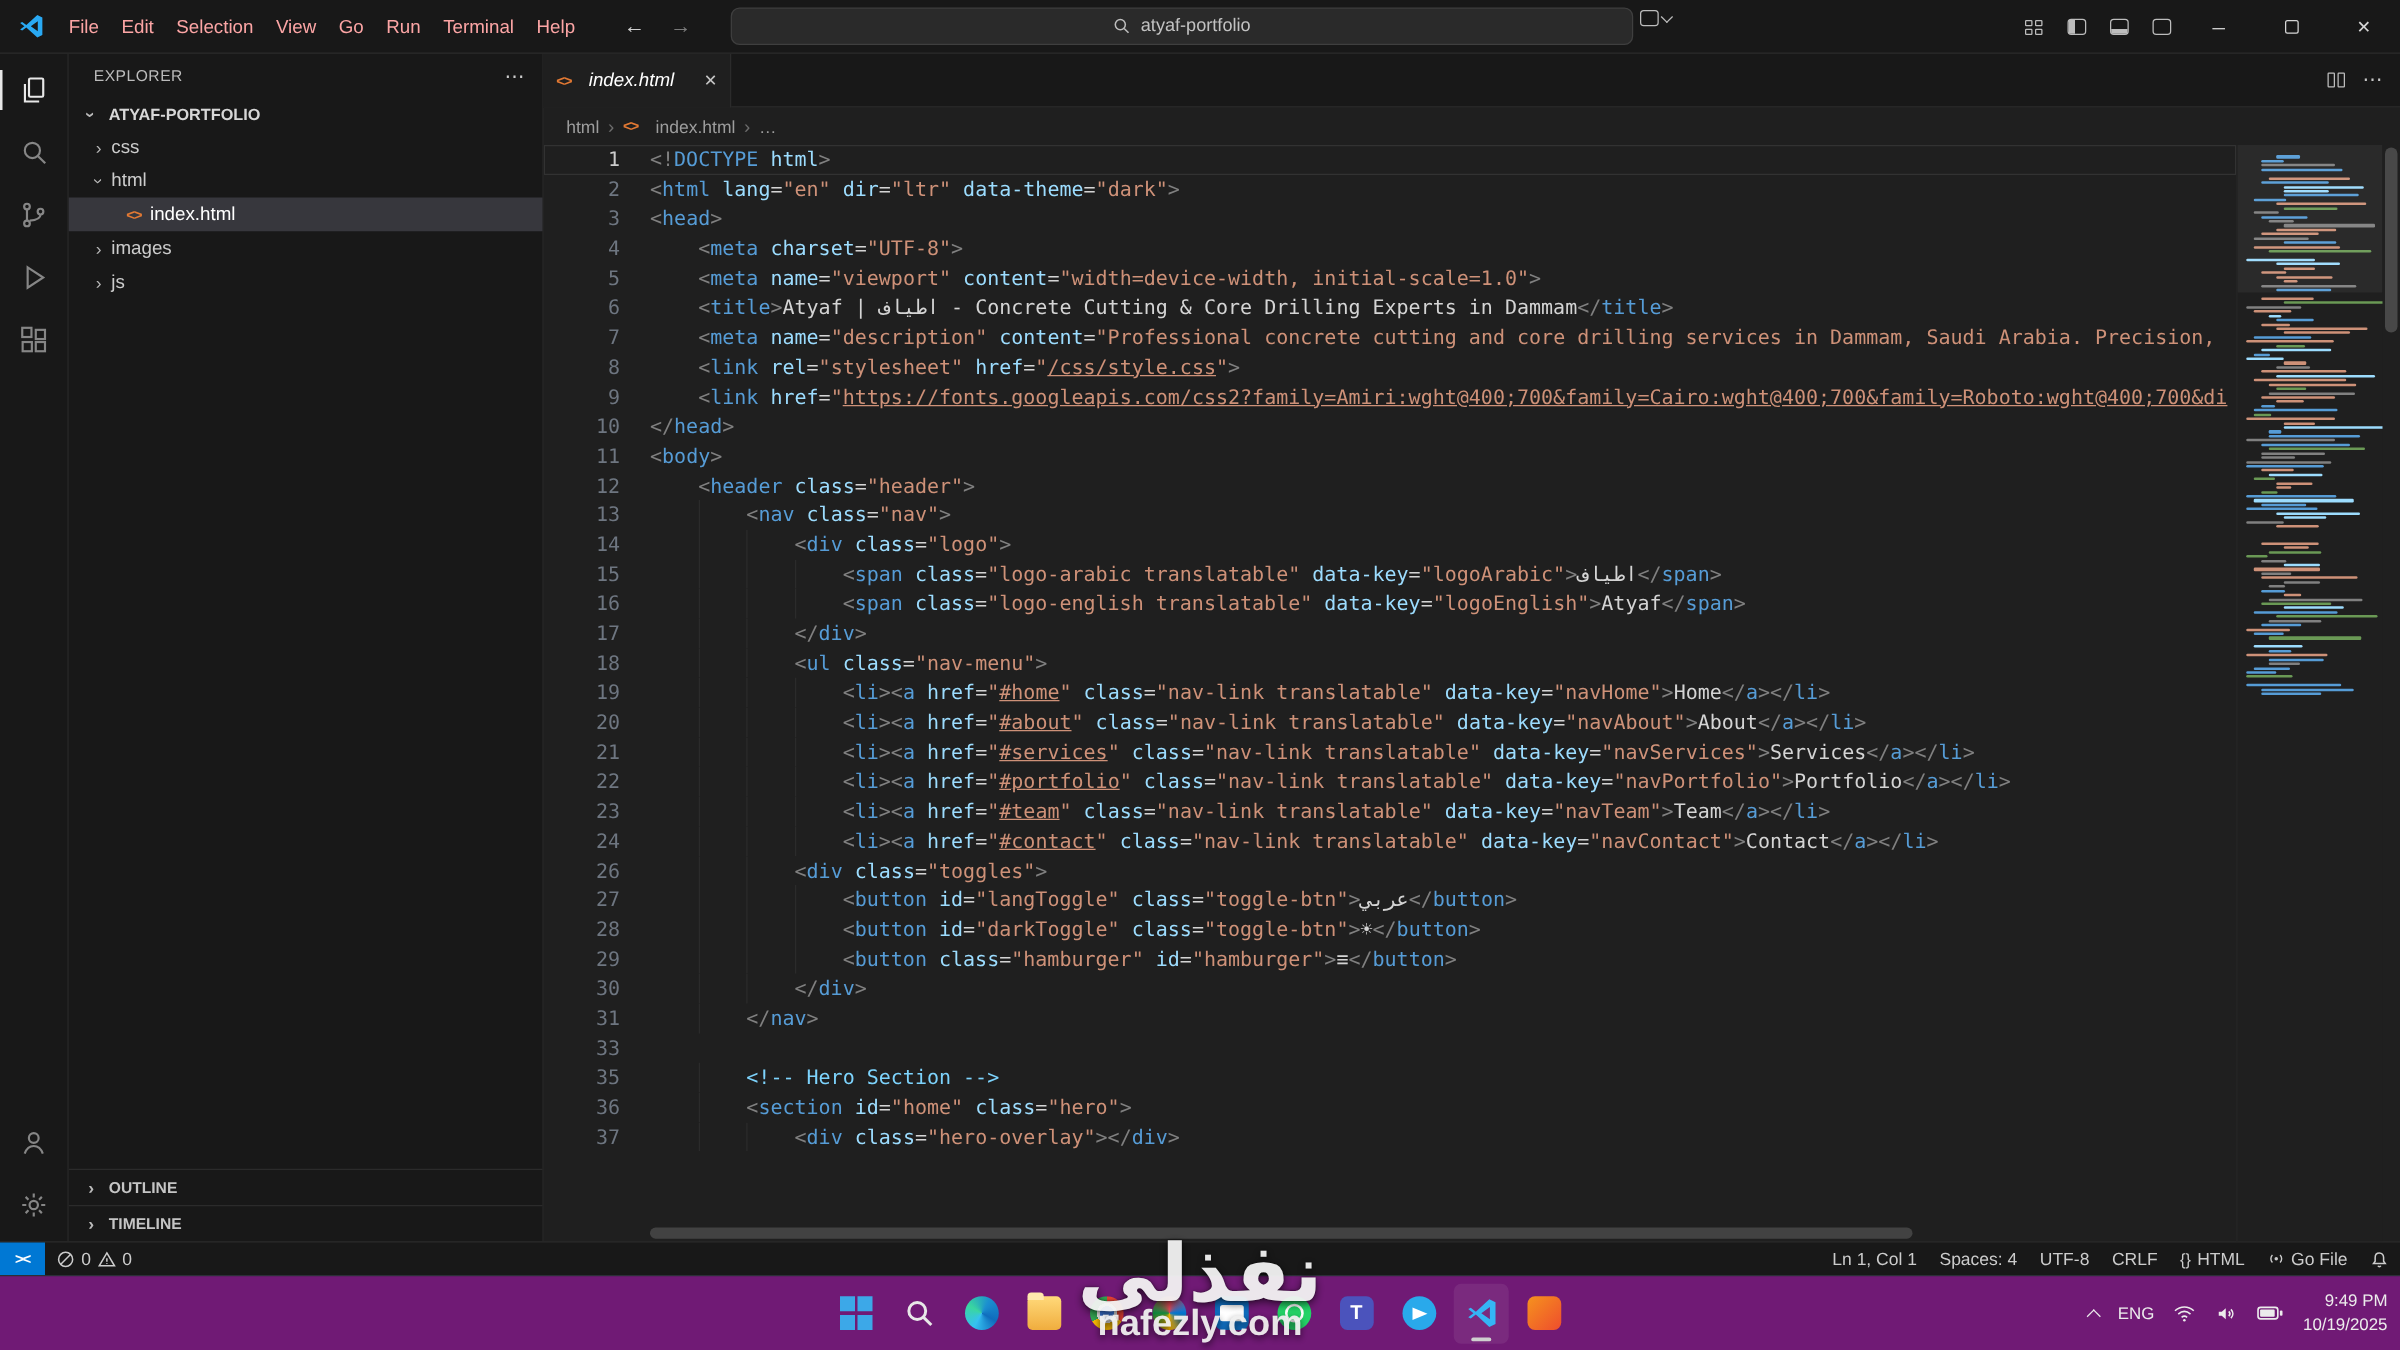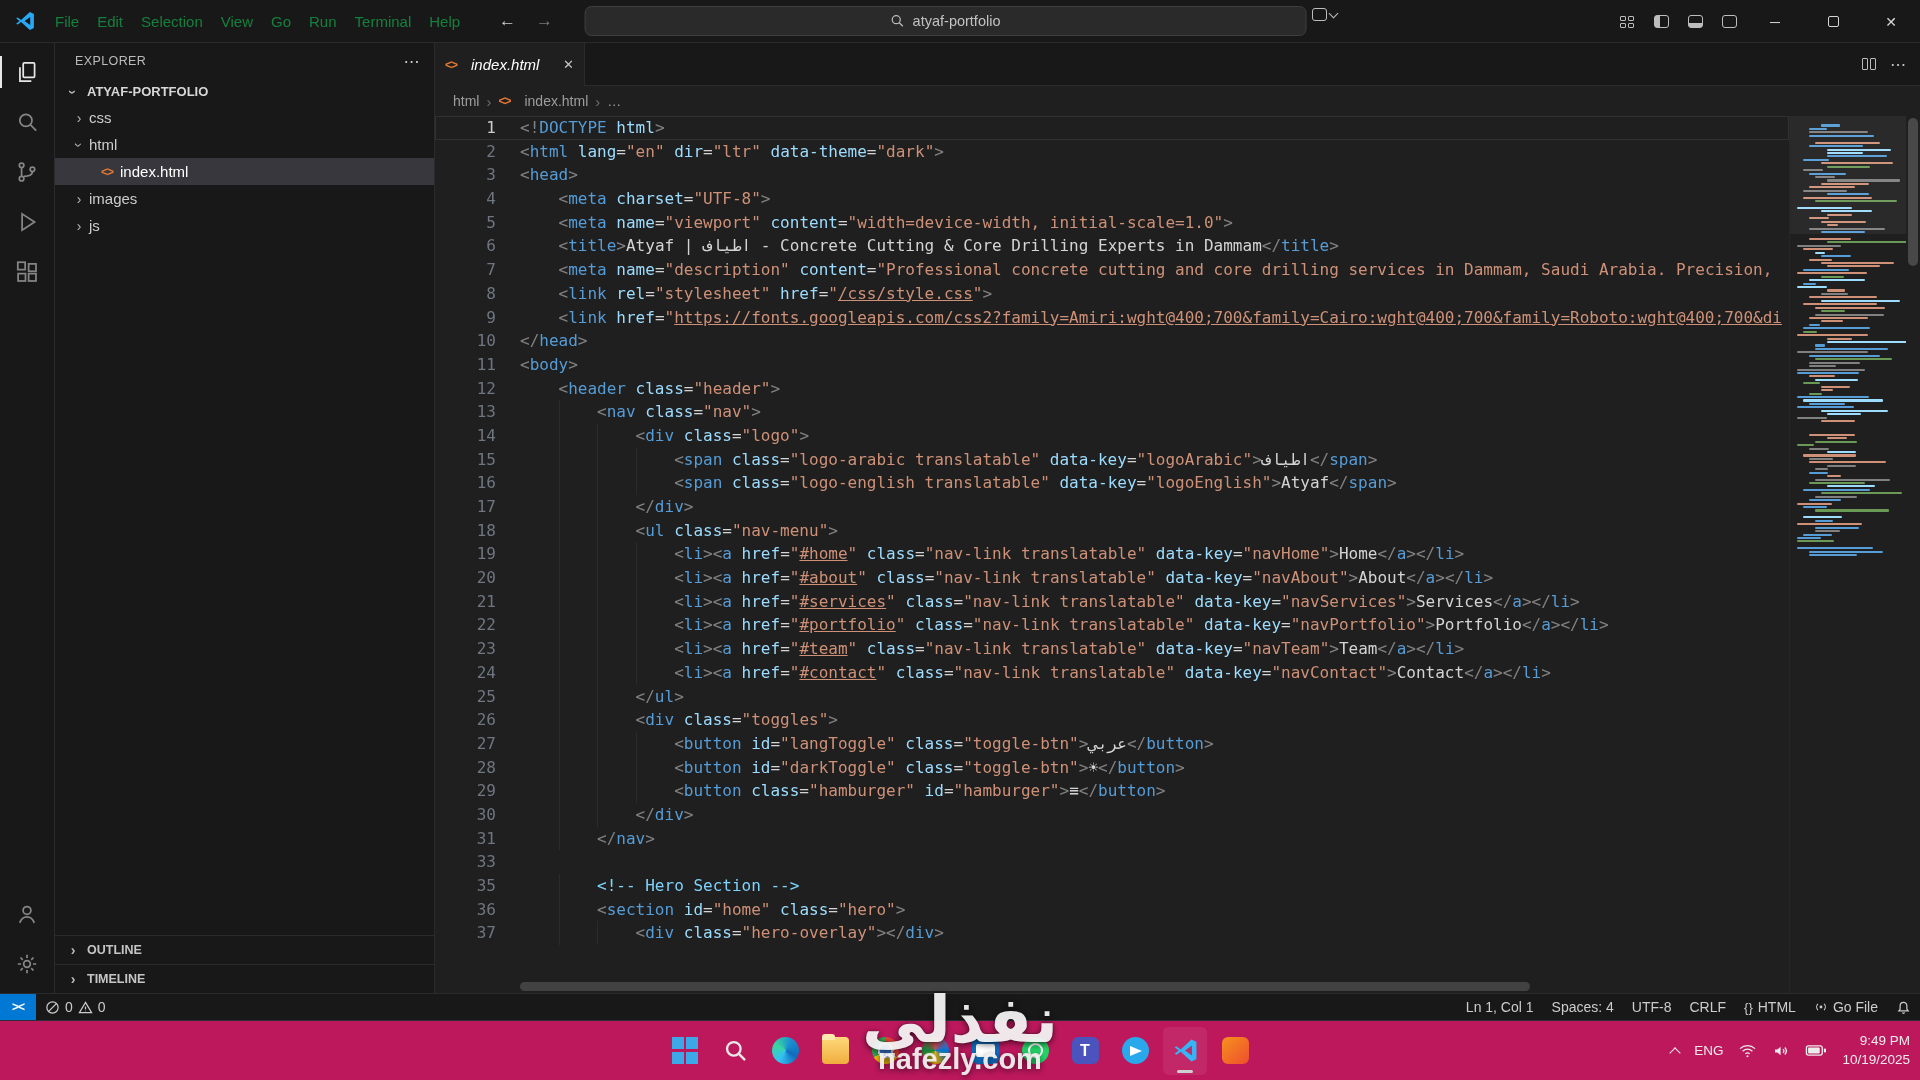--- a/index.html
+++ b/index.html
@@ -4,21 +4,21 @@
 <style>
   *{margin:0;padding:0;box-sizing:border-box}
   html,body{background:#000}
   body{font-family:"Liberation Sans","DejaVu Sans",sans-serif;-webkit-font-smoothing:antialiased}
   .screen{width:1920px;height:1080px;display:flex;flex-direction:column;background:#1f1f1f;color:#ccc;position:relative;overflow:hidden}
 
   
   .titlebar{flex:0 0 43px;background:#181818;border-bottom:1px solid #2b2b2b;display:flex;align-items:center;position:relative}
   .vslogo{width:22px;height:22px;margin:0 10px 0 14px;flex:0 0 auto}
   .menubar{display:flex;align-items:center}
-  .menu-item{padding:5px 9px;font-size:15px;color:#15803d;border-radius:5px;cursor:default}
+  .menu-item{padding:5px 9px;font-size:15px;color:#fca5a5;border-radius:5px;cursor:default}
   .nav-arrows{display:flex;gap:20px;margin-left:30px;font-size:17px;color:#cfcfcf}
   .nav-arrows .fwd{color:#7a7a7a}
   .searchbox{position:absolute;left:50%;transform:translateX(-52%);width:722px;height:30px;top:6px;background:#2a2a2a;border:1px solid #3f3f3f;border-radius:7px;display:flex;align-items:center;justify-content:center;gap:8px;color:#c2c2c2;font-size:14.5px}
   .tb-extra{position:absolute;left:calc(50% + 352px);top:8px;display:flex;align-items:center;gap:3px;color:#c2c2c2}
   .tb-right{position:absolute;right:0;top:0;height:43px;display:flex;align-items:center}
   .lay-ic{width:34px;height:30px;display:grid;place-items:center}
   .sq{width:15px;height:13px;border:1.4px solid #bdbdbd;border-radius:3px}
   .sq.left{background:linear-gradient(90deg,#bdbdbd 0 5px,transparent 5px)}
   .sq.bottom{background:linear-gradient(0deg,#bdbdbd 0 4px,transparent 4px)}
   .grid4{display:grid;grid-template-columns:6px 6px;gap:2px}
@@ -80,21 +80,21 @@
 
   
   .statusbar{flex:0 0 27px;background:#181818;border-top:1px solid #2b2b2b;display:flex;align-items:center;font-size:14px;color:#cccccc}
   .sb-remote{width:36px;height:100%;background:#0078d4;color:#fff;display:grid;place-items:center;font-size:12px;font-weight:bold;letter-spacing:-1px}
   .sb-item{display:flex;align-items:center;gap:5px;padding:0 9px;height:100%}
   .sb-item svg{stroke:#cccccc;fill:none;stroke-width:1.3}
   .sb-right{margin-left:auto;display:flex;align-items:center;height:100%}
   .braces{color:#cccccc;font-size:13px}
 
   
-  .taskbar{flex:0 0 60px;background:#be185d;border-top:1px solid #2c2f38;position:relative}
+  .taskbar{flex:0 0 60px;background:#701a75;border-top:1px solid #2c2f38;position:relative}
   .tb-apps{position:absolute;left:50%;top:50%;transform:translate(-50%,-50%);display:flex;gap:6px}
   .tb-app{width:44px;height:48px;display:grid;place-items:center;position:relative;border-radius:6px}
   .tb-app.active{background:rgba(255,255,255,.07)}
   .tb-app .underline{position:absolute;bottom:2px;left:50%;transform:translateX(-50%);width:16px;height:3px;border-radius:2px;background:#cfcfcf}
   .app-ic{width:27px;height:27px;border-radius:6px;position:relative}
   .app-start{display:grid;grid-template-columns:12px 12px;gap:2px;border-radius:0}
   .app-start b{width:12px;height:12px;background:#3ca8e8}
   .app-search,.app-vscode{border-radius:0}
   .app-edge{border-radius:50%;background:conic-gradient(from 210deg,#35c1f1,#3ad6a0,#1b8fd0,#0f6cbd,#35c1f1)}
   .app-chrome{border-radius:50%;background:radial-gradient(circle,#4285f4 0 5.5px,#fff 5.5px 8px,transparent 8px),conic-gradient(#ea4335 0 120deg,#fbbc05 120deg 240deg,#34a853 240deg 360deg)}
@@ -316,21 +316,20 @@
             <div class="code-line"><span class="ln">15</span><span class="lc"><i class="guide" style="left: 38.52px;"></i><i class="guide" style="left: 77.04px;"></i><i class="guide" style="left: 115.56px;"></i><span class="tk-w">                </span><span class="tk-g">&lt;</span><span class="tk-t">span</span><span class="tk-a"> class</span><span class="tk-w">=</span><span class="tk-s">"logo-arabic translatable"</span><span class="tk-a"> data-key</span><span class="tk-w">=</span><span class="tk-s">"logoArabic"</span><span class="tk-g">&gt;</span><span class="tk-w">اطياف</span><span class="tk-g">&lt;/</span><span class="tk-t">span</span><span class="tk-g">&gt;</span></span></div>
             <div class="code-line"><span class="ln">16</span><span class="lc"><i class="guide" style="left: 38.52px;"></i><i class="guide" style="left: 77.04px;"></i><i class="guide" style="left: 115.56px;"></i><span class="tk-w">                </span><span class="tk-g">&lt;</span><span class="tk-t">span</span><span class="tk-a"> class</span><span class="tk-w">=</span><span class="tk-s">"logo-english translatable"</span><span class="tk-a"> data-key</span><span class="tk-w">=</span><span class="tk-s">"logoEnglish"</span><span class="tk-g">&gt;</span><span class="tk-w">Atyaf</span><span class="tk-g">&lt;/</span><span class="tk-t">span</span><span class="tk-g">&gt;</span></span></div>
             <div class="code-line"><span class="ln">17</span><span class="lc"><i class="guide" style="left: 38.52px;"></i><i class="guide" style="left: 77.04px;"></i><span class="tk-w">            </span><span class="tk-g">&lt;/</span><span class="tk-t">div</span><span class="tk-g">&gt;</span></span></div>
             <div class="code-line"><span class="ln">18</span><span class="lc"><i class="guide" style="left: 38.52px;"></i><i class="guide" style="left: 77.04px;"></i><span class="tk-w">            </span><span class="tk-g">&lt;</span><span class="tk-t">ul</span><span class="tk-a"> class</span><span class="tk-w">=</span><span class="tk-s">"nav-menu"</span><span class="tk-g">&gt;</span></span></div>
             <div class="code-line"><span class="ln">19</span><span class="lc"><i class="guide" style="left: 38.52px;"></i><i class="guide" style="left: 77.04px;"></i><i class="guide" style="left: 115.56px;"></i><span class="tk-w">                </span><span class="tk-g">&lt;</span><span class="tk-t">li</span><span class="tk-g">&gt;</span><span class="tk-g">&lt;</span><span class="tk-t">a</span><span class="tk-a"> href</span><span class="tk-w">=</span><span class="tk-s">"</span><span class="tk-u">#home</span><span class="tk-s">"</span><span class="tk-a"> class</span><span class="tk-w">=</span><span class="tk-s">"nav-link translatable"</span><span class="tk-a"> data-key</span><span class="tk-w">=</span><span class="tk-s">"navHome"</span><span class="tk-g">&gt;</span><span class="tk-w">Home</span><span class="tk-g">&lt;/</span><span class="tk-t">a</span><span class="tk-g">&gt;</span><span class="tk-g">&lt;/</span><span class="tk-t">li</span><span class="tk-g">&gt;</span></span></div>
             <div class="code-line"><span class="ln">20</span><span class="lc"><i class="guide" style="left: 38.52px;"></i><i class="guide" style="left: 77.04px;"></i><i class="guide" style="left: 115.56px;"></i><span class="tk-w">                </span><span class="tk-g">&lt;</span><span class="tk-t">li</span><span class="tk-g">&gt;</span><span class="tk-g">&lt;</span><span class="tk-t">a</span><span class="tk-a"> href</span><span class="tk-w">=</span><span class="tk-s">"</span><span class="tk-u">#about</span><span class="tk-s">"</span><span class="tk-a"> class</span><span class="tk-w">=</span><span class="tk-s">"nav-link translatable"</span><span class="tk-a"> data-key</span><span class="tk-w">=</span><span class="tk-s">"navAbout"</span><span class="tk-g">&gt;</span><span class="tk-w">About</span><span class="tk-g">&lt;/</span><span class="tk-t">a</span><span class="tk-g">&gt;</span><span class="tk-g">&lt;/</span><span class="tk-t">li</span><span class="tk-g">&gt;</span></span></div>
             <div class="code-line"><span class="ln">21</span><span class="lc"><i class="guide" style="left: 38.52px;"></i><i class="guide" style="left: 77.04px;"></i><i class="guide" style="left: 115.56px;"></i><span class="tk-w">                </span><span class="tk-g">&lt;</span><span class="tk-t">li</span><span class="tk-g">&gt;</span><span class="tk-g">&lt;</span><span class="tk-t">a</span><span class="tk-a"> href</span><span class="tk-w">=</span><span class="tk-s">"</span><span class="tk-u">#services</span><span class="tk-s">"</span><span class="tk-a"> class</span><span class="tk-w">=</span><span class="tk-s">"nav-link translatable"</span><span class="tk-a"> data-key</span><span class="tk-w">=</span><span class="tk-s">"navServices"</span><span class="tk-g">&gt;</span><span class="tk-w">Services</span><span class="tk-g">&lt;/</span><span class="tk-t">a</span><span class="tk-g">&gt;</span><span class="tk-g">&lt;/</span><span class="tk-t">li</span><span class="tk-g">&gt;</span></span></div>
             <div class="code-line"><span class="ln">22</span><span class="lc"><i class="guide" style="left: 38.52px;"></i><i class="guide" style="left: 77.04px;"></i><i class="guide" style="left: 115.56px;"></i><span class="tk-w">                </span><span class="tk-g">&lt;</span><span class="tk-t">li</span><span class="tk-g">&gt;</span><span class="tk-g">&lt;</span><span class="tk-t">a</span><span class="tk-a"> href</span><span class="tk-w">=</span><span class="tk-s">"</span><span class="tk-u">#portfolio</span><span class="tk-s">"</span><span class="tk-a"> class</span><span class="tk-w">=</span><span class="tk-s">"nav-link translatable"</span><span class="tk-a"> data-key</span><span class="tk-w">=</span><span class="tk-s">"navPortfolio"</span><span class="tk-g">&gt;</span><span class="tk-w">Portfolio</span><span class="tk-g">&lt;/</span><span class="tk-t">a</span><span class="tk-g">&gt;</span><span class="tk-g">&lt;/</span><span class="tk-t">li</span><span class="tk-g">&gt;</span></span></div>
             <div class="code-line"><span class="ln">23</span><span class="lc"><i class="guide" style="left: 38.52px;"></i><i class="guide" style="left: 77.04px;"></i><i class="guide" style="left: 115.56px;"></i><span class="tk-w">                </span><span class="tk-g">&lt;</span><span class="tk-t">li</span><span class="tk-g">&gt;</span><span class="tk-g">&lt;</span><span class="tk-t">a</span><span class="tk-a"> href</span><span class="tk-w">=</span><span class="tk-s">"</span><span class="tk-u">#team</span><span class="tk-s">"</span><span class="tk-a"> class</span><span class="tk-w">=</span><span class="tk-s">"nav-link translatable"</span><span class="tk-a"> data-key</span><span class="tk-w">=</span><span class="tk-s">"navTeam"</span><span class="tk-g">&gt;</span><span class="tk-w">Team</span><span class="tk-g">&lt;/</span><span class="tk-t">a</span><span class="tk-g">&gt;</span><span class="tk-g">&lt;/</span><span class="tk-t">li</span><span class="tk-g">&gt;</span></span></div>
             <div class="code-line"><span class="ln">24</span><span class="lc"><i class="guide" style="left: 38.52px;"></i><i class="guide" style="left: 77.04px;"></i><i class="guide" style="left: 115.56px;"></i><span class="tk-w">                </span><span class="tk-g">&lt;</span><span class="tk-t">li</span><span class="tk-g">&gt;</span><span class="tk-g">&lt;</span><span class="tk-t">a</span><span class="tk-a"> href</span><span class="tk-w">=</span><span class="tk-s">"</span><span class="tk-u">#contact</span><span class="tk-s">"</span><span class="tk-a"> class</span><span class="tk-w">=</span><span class="tk-s">"nav-link translatable"</span><span class="tk-a"> data-key</span><span class="tk-w">=</span><span class="tk-s">"navContact"</span><span class="tk-g">&gt;</span><span class="tk-w">Contact</span><span class="tk-g">&lt;/</span><span class="tk-t">a</span><span class="tk-g">&gt;</span><span class="tk-g">&lt;/</span><span class="tk-t">li</span><span class="tk-g">&gt;</span></span></div>
-            <div class="code-line"><span class="ln">25</span><span class="lc"><i class="guide" style="left: 38.52px;"></i><i class="guide" style="left: 77.04px;"></i><span class="tk-w">            </span><span class="tk-g">&lt;/</span><span class="tk-t">ul</span><span class="tk-g">&gt;</span></span></div>
             <div class="code-line"><span class="ln">26</span><span class="lc"><i class="guide" style="left: 38.52px;"></i><i class="guide" style="left: 77.04px;"></i><span class="tk-w">            </span><span class="tk-g">&lt;</span><span class="tk-t">div</span><span class="tk-a"> class</span><span class="tk-w">=</span><span class="tk-s">"toggles"</span><span class="tk-g">&gt;</span></span></div>
             <div class="code-line"><span class="ln">27</span><span class="lc"><i class="guide" style="left: 38.52px;"></i><i class="guide" style="left: 77.04px;"></i><i class="guide" style="left: 115.56px;"></i><span class="tk-w">                </span><span class="tk-g">&lt;</span><span class="tk-t">button</span><span class="tk-a"> id</span><span class="tk-w">=</span><span class="tk-s">"langToggle"</span><span class="tk-a"> class</span><span class="tk-w">=</span><span class="tk-s">"toggle-btn"</span><span class="tk-g">&gt;</span><span class="tk-w">عربي</span><span class="tk-g">&lt;/</span><span class="tk-t">button</span><span class="tk-g">&gt;</span></span></div>
             <div class="code-line"><span class="ln">28</span><span class="lc"><i class="guide" style="left: 38.52px;"></i><i class="guide" style="left: 77.04px;"></i><i class="guide" style="left: 115.56px;"></i><span class="tk-w">                </span><span class="tk-g">&lt;</span><span class="tk-t">button</span><span class="tk-a"> id</span><span class="tk-w">=</span><span class="tk-s">"darkToggle"</span><span class="tk-a"> class</span><span class="tk-w">=</span><span class="tk-s">"toggle-btn"</span><span class="tk-g">&gt;</span><span class="tk-w">☀</span><span class="tk-g">&lt;/</span><span class="tk-t">button</span><span class="tk-g">&gt;</span></span></div>
             <div class="code-line"><span class="ln">29</span><span class="lc"><i class="guide" style="left: 38.52px;"></i><i class="guide" style="left: 77.04px;"></i><i class="guide" style="left: 115.56px;"></i><span class="tk-w">                </span><span class="tk-g">&lt;</span><span class="tk-t">button</span><span class="tk-a"> class</span><span class="tk-w">=</span><span class="tk-s">"hamburger"</span><span class="tk-a"> id</span><span class="tk-w">=</span><span class="tk-s">"hamburger"</span><span class="tk-g">&gt;</span><span class="tk-w">≡</span><span class="tk-g">&lt;/</span><span class="tk-t">button</span><span class="tk-g">&gt;</span></span></div>
             <div class="code-line"><span class="ln">30</span><span class="lc"><i class="guide" style="left: 38.52px;"></i><i class="guide" style="left: 77.04px;"></i><span class="tk-w">            </span><span class="tk-g">&lt;/</span><span class="tk-t">div</span><span class="tk-g">&gt;</span></span></div>
             <div class="code-line"><span class="ln">31</span><span class="lc"><i class="guide" style="left: 38.52px;"></i><span class="tk-w">        </span><span class="tk-g">&lt;/</span><span class="tk-t">nav</span><span class="tk-g">&gt;</span></span></div>
             <div class="code-line"><span class="ln">33</span><span class="lc"></span></div>
             <div class="code-line"><span class="ln">35</span><span class="lc"><i class="guide" style="left: 38.52px;"></i><span class="tk-w">        </span><span class="tk-c">&lt;!-- Hero Section --&gt;</span></span></div>
             <div class="code-line"><span class="ln">36</span><span class="lc"><i class="guide" style="left: 38.52px;"></i><span class="tk-w">        </span><span class="tk-g">&lt;</span><span class="tk-t">section</span><span class="tk-a"> id</span><span class="tk-w">=</span><span class="tk-s">"home"</span><span class="tk-a"> class</span><span class="tk-w">=</span><span class="tk-s">"hero"</span><span class="tk-g">&gt;</span></span></div>
             <div class="code-line"><span class="ln">37</span><span class="lc"><i class="guide" style="left: 38.52px;"></i><i class="guide" style="left: 77.04px;"></i><span class="tk-w">            </span><span class="tk-g">&lt;</span><span class="tk-t">div</span><span class="tk-a"> class</span><span class="tk-w">=</span><span class="tk-s">"hero-overlay"</span><span class="tk-g">&gt;</span><span class="tk-g">&lt;/</span><span class="tk-t">div</span><span class="tk-g">&gt;</span></span></div>

